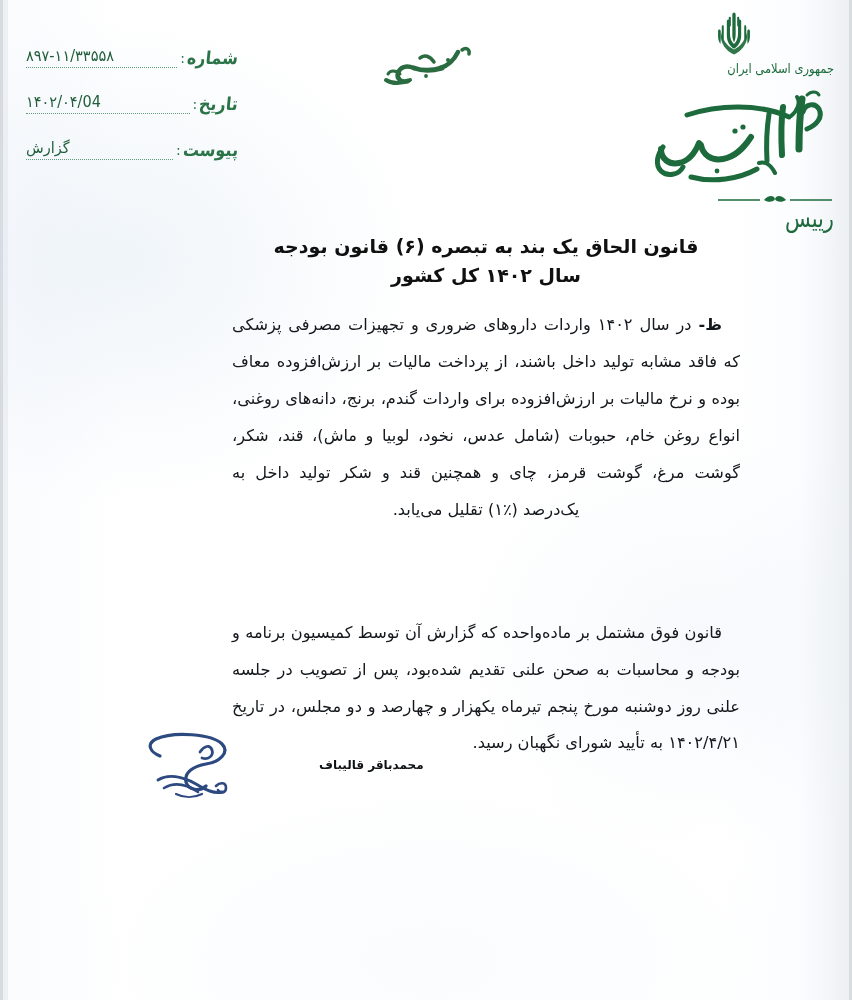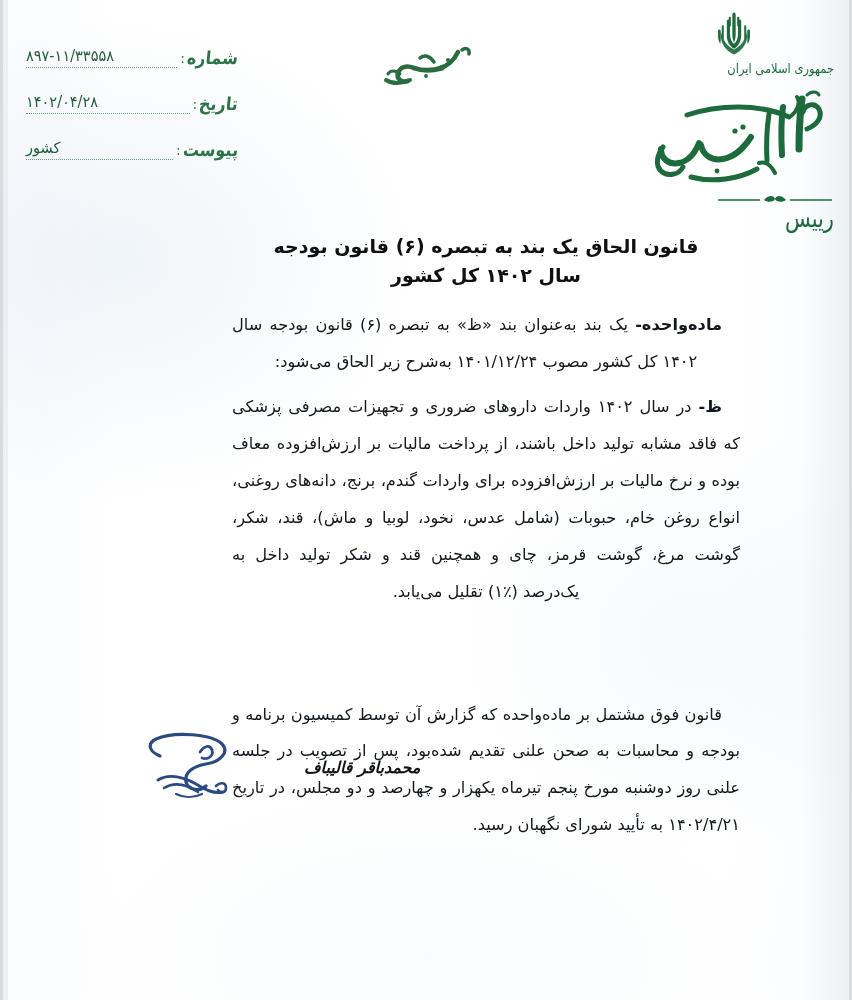--- a/index.html
+++ b/index.html
@@ -179,27 +179,26 @@
   
   #signature-block {
     position: absolute;
     top: 740px;
     left: 0;
     width: 852px;
     direction: rtl;
   }
   #signature-name {
     position: absolute;
-    left: 304px;
+    left: 319px;
     top: 18px;
-    font-size: 16px;
+    font-size: 12px;
     font-weight: bold;
     color: #101417;
     white-space: nowrap;
-    font-style: italic;
   }
   #signature-ink {
     position: absolute;
     left: 140px;
     top: -8px;
     width: 112px;
     height: 72px;
   }
 </style>
 </head>
@@ -286,40 +285,37 @@
       <span class="ref-colon">:</span>
       <span class="ref-line">
         <span class="ref-value">۸۹۷-۱۱/۳۳۵۵۸</span>
       </span>
     </div>
 
     <div class="ref-row">
       <span class="ref-label">تاریخ</span>
       <span class="ref-colon">:</span>
       <span class="ref-line">
-        <span class="ref-value">۱۴۰۲/۰۴/۲۸</span>
+        <span class="ref-value">۱۴۰۲/۰۴/04</span>
       </span>
     </div>
 
     <div class="ref-row">
       <span class="ref-label">پیوست</span>
       <span class="ref-colon">:</span>
       <span class="ref-line">
-        <span class="ref-value">کشور</span>
+        <span class="ref-value">گزارش</span>
       </span>
     </div>
   </div>
 
   <div id="doc">
 
     <h1 id="doc-title">قانون الحاق یک بند به تبصره (۶) قانون بودجه سال ۱۴۰۲ کل کشور</h1>
 
-    <p class="para indent" id="para-article">
-      <b class="bold">ماده‌واحده-</b><span> یک بند به‌عنوان بند «ظ» به تبصره (۶) قانون بودجه سال ۱۴۰۲ کل کشور مصوب ۱۴۰۱/۱۲/۲۴ به‌شرح زیر الحاق می‌شود:</span>
-    </p>
 
     <p class="para indent" id="para-clause">
       <b class="bold">ظ-</b><span> در سال ۱۴۰۲ واردات داروهای ضروری و تجهیزات مصرفی پزشکی که فاقد مشابه تولید داخل باشند، از پرداخت مالیات بر ارزش‌افزوده معاف بوده و نرخ مالیات بر ارزش‌افزوده برای واردات گندم، برنج، دانه‌های روغنی، انواع روغن خام، حبوبات (شامل عدس، نخود، لوبیا و ماش)، قند، شکر، گوشت مرغ، گوشت قرمز، چای و همچنین قند و شکر تولید داخل به یک‌درصد (٪۱) تقلیل می‌یابد.</span>
     </p>
 
     <p class="para indent" id="para-closing">قانون فوق مشتمل بر ماده‌واحده که گزارش آن توسط کمیسیون برنامه و بودجه و محاسبات به صحن علنی تقدیم شده‌بود، پس از تصویب در جلسه علنی روز دوشنبه مورخ پنجم تیرماه یکهزار و چهارصد و دو مجلس، در تاریخ ۱۴۰۲/۴/۲۱ به تأیید شورای نگهبان رسید.</p>
   </div>
 
   <div id="signature-block">
     <div id="signature-name">محمدباقر قالیباف</div>

